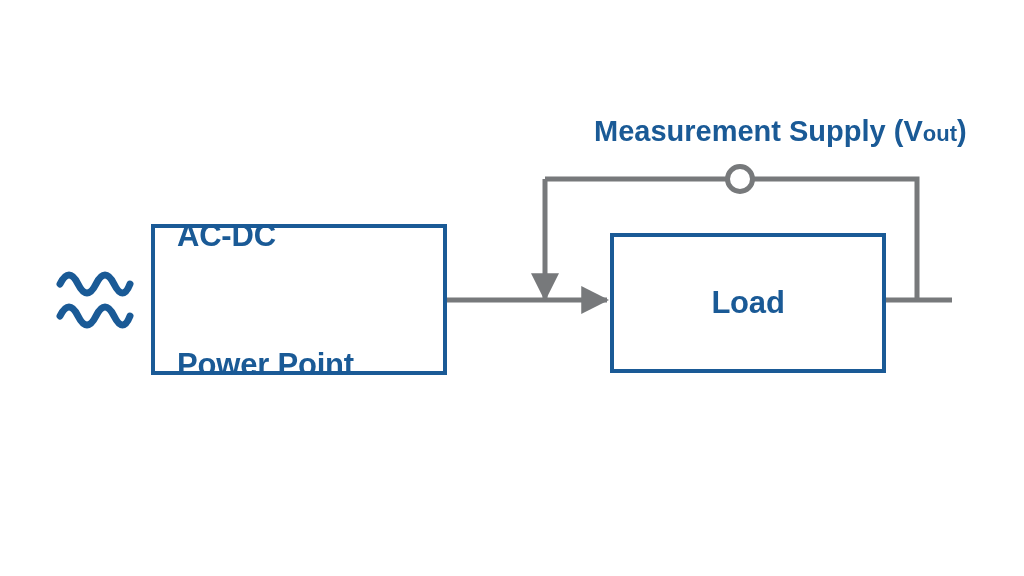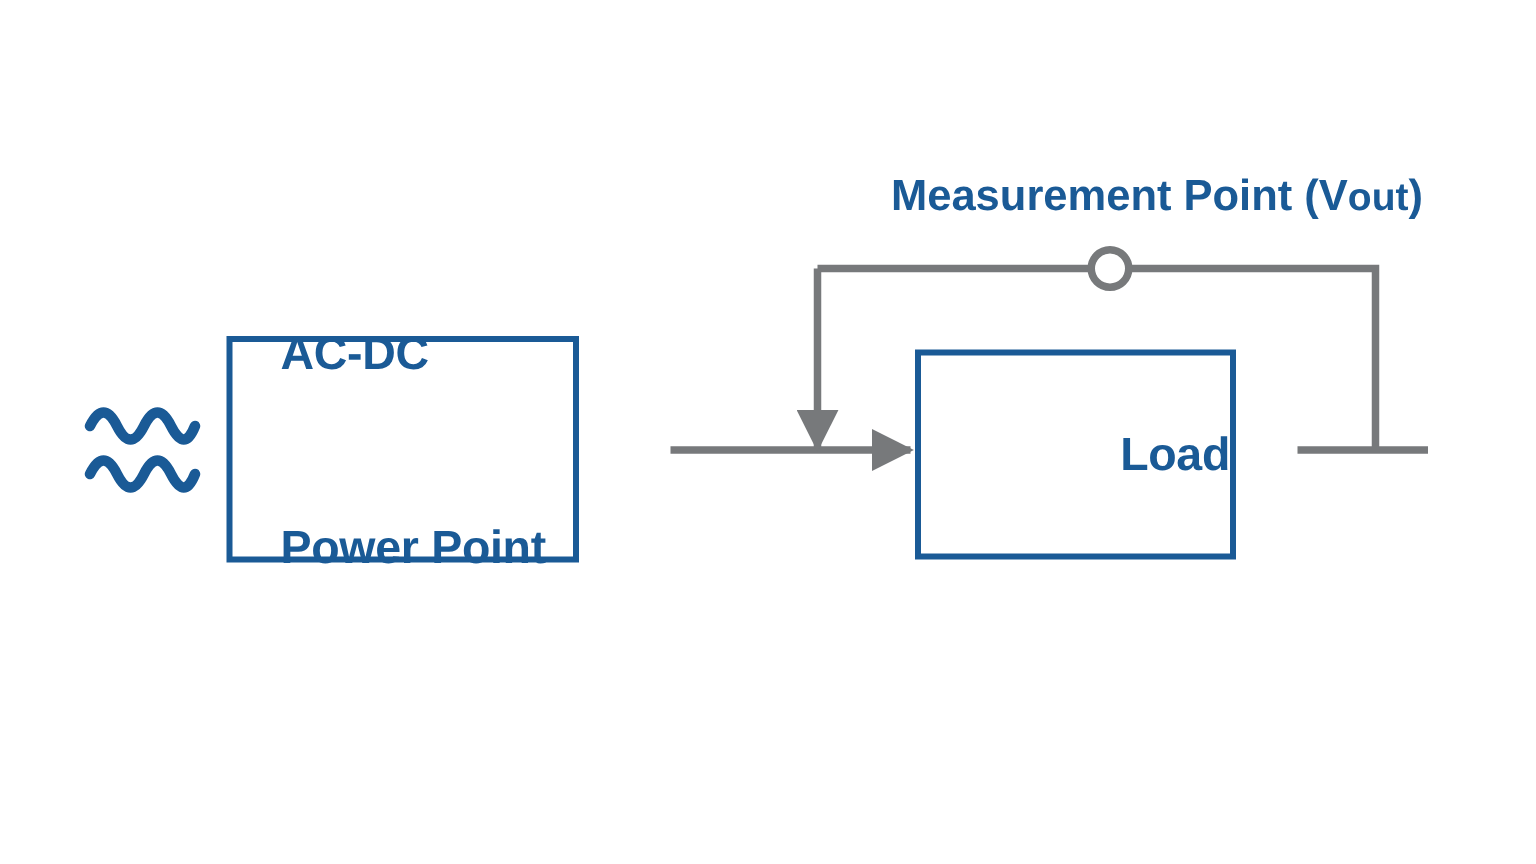--- a/index.html
+++ b/index.html
@@ -32,33 +32,33 @@
     position: absolute;
     box-sizing: border-box;
     background: #ffffff;
     border: 4px solid #1a5a96;
     display: flex;
     z-index: 3;
   }
   #block-power-supply {
     left: 151px;
     top: 224px;
-    width: 235px;
+    width: 296px;
     height: 151px;
     align-items: center;
     justify-content: flex-start;
-    padding-left: 32px;
+    padding-left: 22px;
   }
   #block-load {
     left: 610px;
     top: 233px;
-    width: 214px;
+    width: 276px;
     height: 140px;
     align-items: center;
-    justify-content: flex-end;
+    justify-content: center;
   }
   .block-label {
     color: #1a5a96;
     font-family: "Liberation Sans", sans-serif;
     font-weight: bold;
     font-size: 31px;
     line-height: 43px;
     letter-spacing: -0.2px;
     white-space: pre;
   }
@@ -74,21 +74,21 @@
     top: 114px;
     color: #1a5a96;
     font-family: "Liberation Sans", sans-serif;
     font-weight: bold;
     font-size: 29px;
     line-height: 34px;
     white-space: nowrap;
     z-index: 4;
   }
   #measurement-label .sub {
-    font-size: 26px;
+    font-size: 22px;
     vertical-align: baseline;
   }
 
   
   #ac-source-symbol {
     position: absolute;
     left: 56px;
     top: 262px;
     width: 78px;
     height: 74px;
@@ -131,16 +131,16 @@
       <div>AC-DC</div>
       <div>Power Point</div>
     </div>
   </div>
 
   <div id="block-load" class="block">
     <div id="load-label" class="block-label">Load</div>
   </div>
 
   <div id="measurement-label">
-    <span>Measurement Point (V</span><span class="sub">out</span><span>)</span>
+    <span>Measurement Supply (V</span><span class="sub">out</span><span>)</span>
   </div>
 
 </div>
 
 </body></html>

